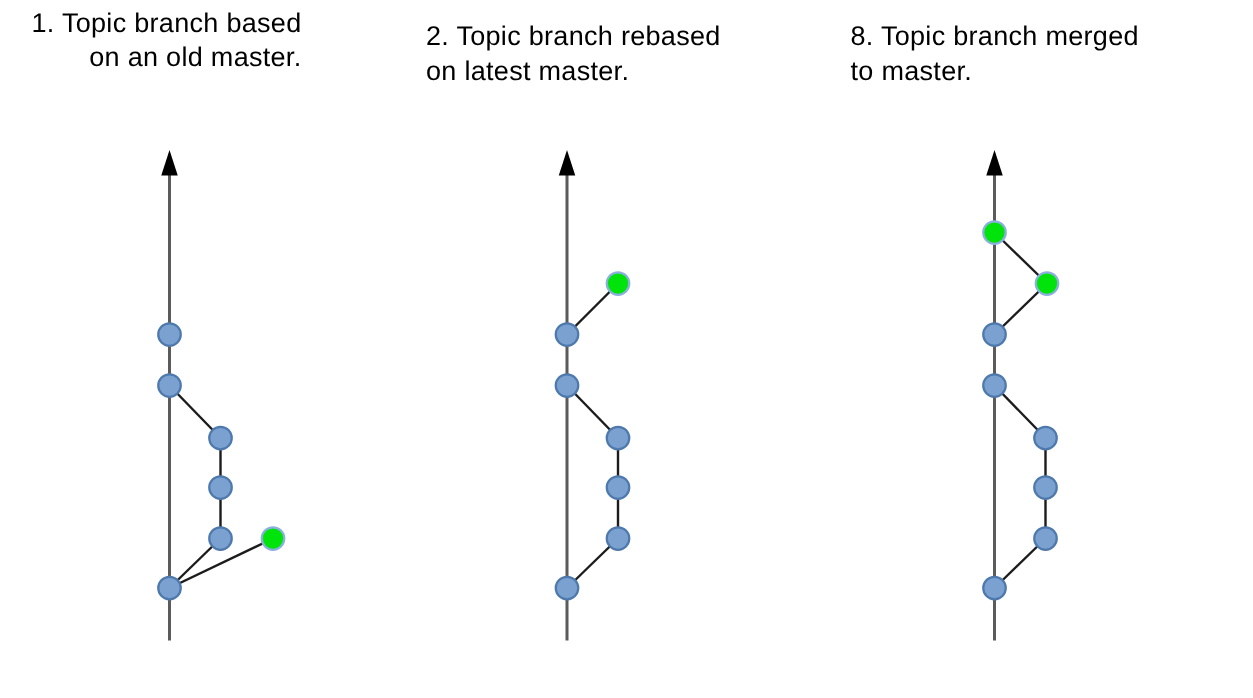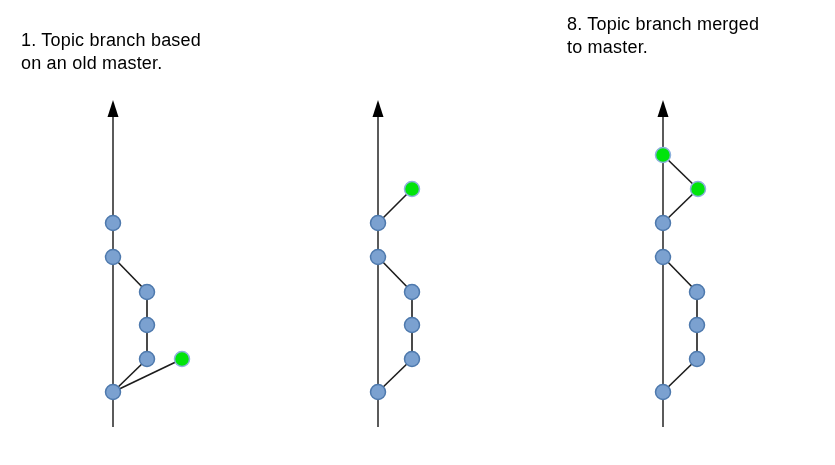--- a/index.html
+++ b/index.html
@@ -16,35 +16,37 @@
     overflow: hidden;
   }
   .panel-title {
     position: absolute;
     font-size: 18px;
     line-height: 23px;
     color: #000000;
     white-space: pre-line;
     letter-spacing: 0.2px;
   }
-  .t1 { left: 21px;  top: 29px; }
+  .t1 { left: 21px;  top: 4px; text-align: right; }
   .t2 { left: 284px; top: 13px; }
   .t3 { left: 567px; top: 13px; }
   svg.graph {
     position: absolute;
     left: 0;
     top: 0;
   }
 </style>
 </head>
 <body>
 
 <div class="canvas">
   <div class="panel-title t1">1. Topic branch based
 on an old master.</div>
+  <div class="panel-title t2">2. Topic branch rebased
+on latest master.</div>
   <div class="panel-title t3">8. Topic branch merged
 to master.</div>
   <svg class="graph" width="835" height="465" viewBox="0 0 835 465">
       <g>
         <line x1="113" y1="113" x2="113" y2="427" stroke="#5b5b5b" stroke-width="2"></line>
         <polygon points="113,100 107.5,117 118.5,117" fill="#000000"></polygon>
         <line x1="113" y1="257" x2="147" y2="292" stroke="#1c1c1c" stroke-width="1.6"></line>
         <line x1="147" y1="292" x2="147" y2="325" stroke="#1c1c1c" stroke-width="1.6"></line>
         <line x1="147" y1="325" x2="147" y2="359" stroke="#1c1c1c" stroke-width="1.6"></line>
         <line x1="147" y1="359" x2="113" y2="392" stroke="#1c1c1c" stroke-width="1.6"></line>

